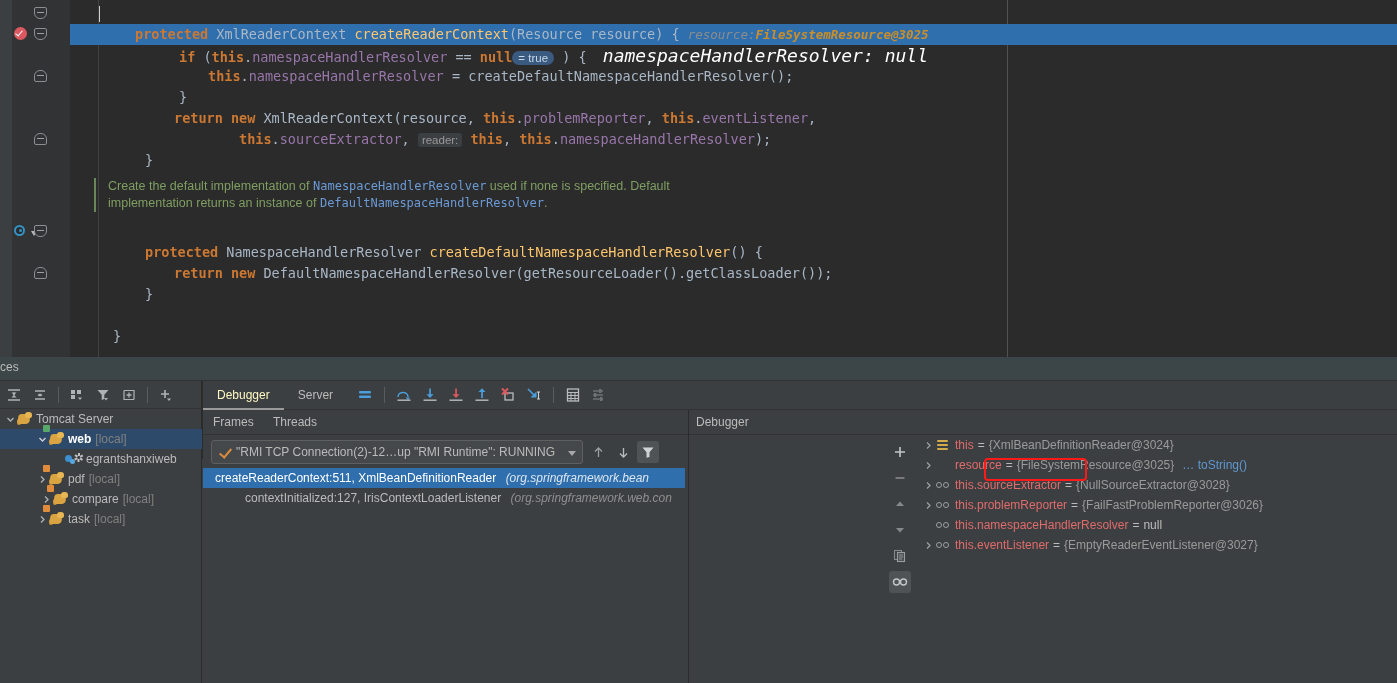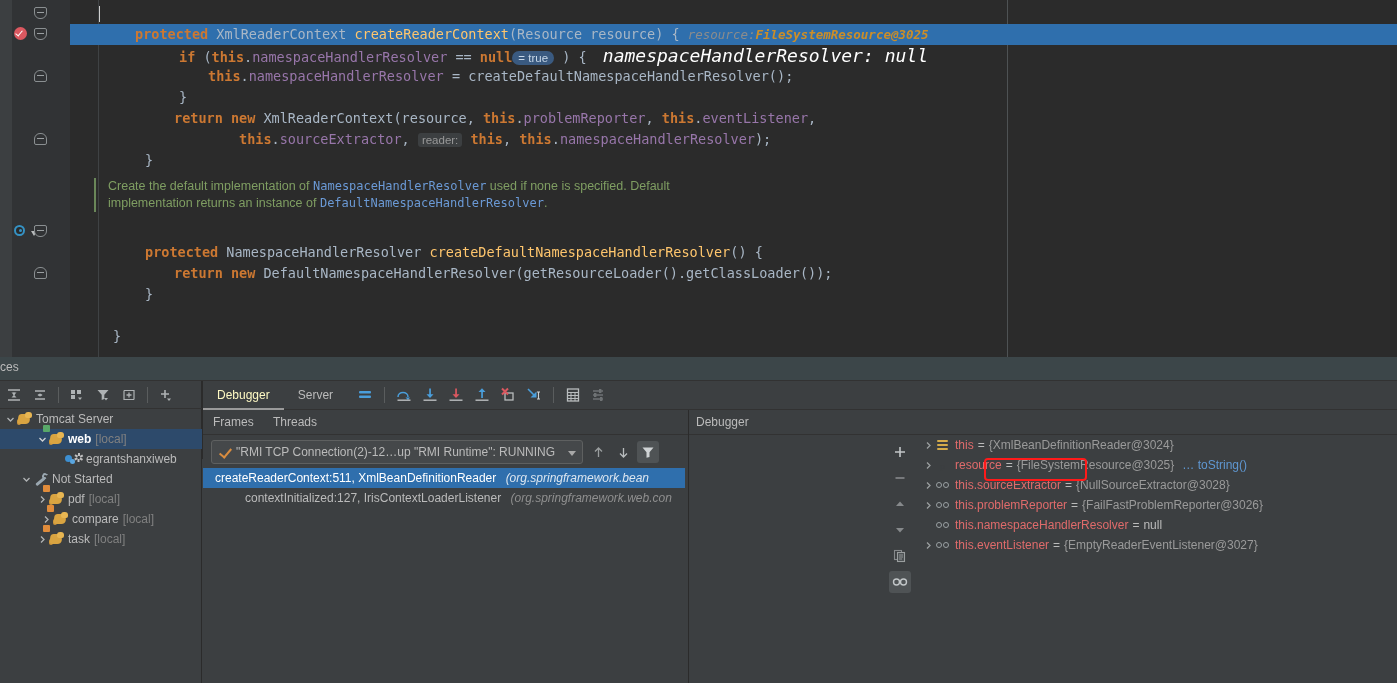--- a/index.html
+++ b/index.html
@@ -507,29 +507,20 @@
                 <i style="transform:rotate(120deg)"></i>
                 <i style="transform:rotate(180deg)"></i>
                 <i style="transform:rotate(240deg)"></i>
                 <i style="transform:rotate(300deg)"></i>
               </span>
           </span>
         </span>
         <span class="tree-label">egrantshanxiweb</span>
       </div>
 
-      <div class="tree-row" style="padding-left:20px;">
-        <span class="chev">
-            <svg width="9" height="9" viewBox="0 0 9 9">
-              <path d="M1.5 3 4.5 6 7.5 3" stroke="#b0b3b5" stroke-width="1.3" fill="none"></path>
-            </svg>
-          </span>
-        <span class="tree-icon"><span class="ic-wrench"><span class="w2"></span><span class="w1"></span></span></span>
-        <span class="tree-label">Not Started</span>
-      </div>
 
       <div class="tree-row" style="padding-left:36px;">
         <span class="chev">
             <svg width="9" height="9" viewBox="0 0 9 9">
               <path d="M3 1.5 6 4.5 3 7.5" stroke="#b0b3b5" stroke-width="1.3" fill="none"></path>
             </svg>
           </span>
         <span class="tree-icon"><span class="ic-tomcat"><span class="tail"></span><span class="body"></span><span class="head"></span><span class="badge orange"></span></span></span>
         <span class="tree-label">pdf</span>
         <span class="tree-sub">[local]</span>

